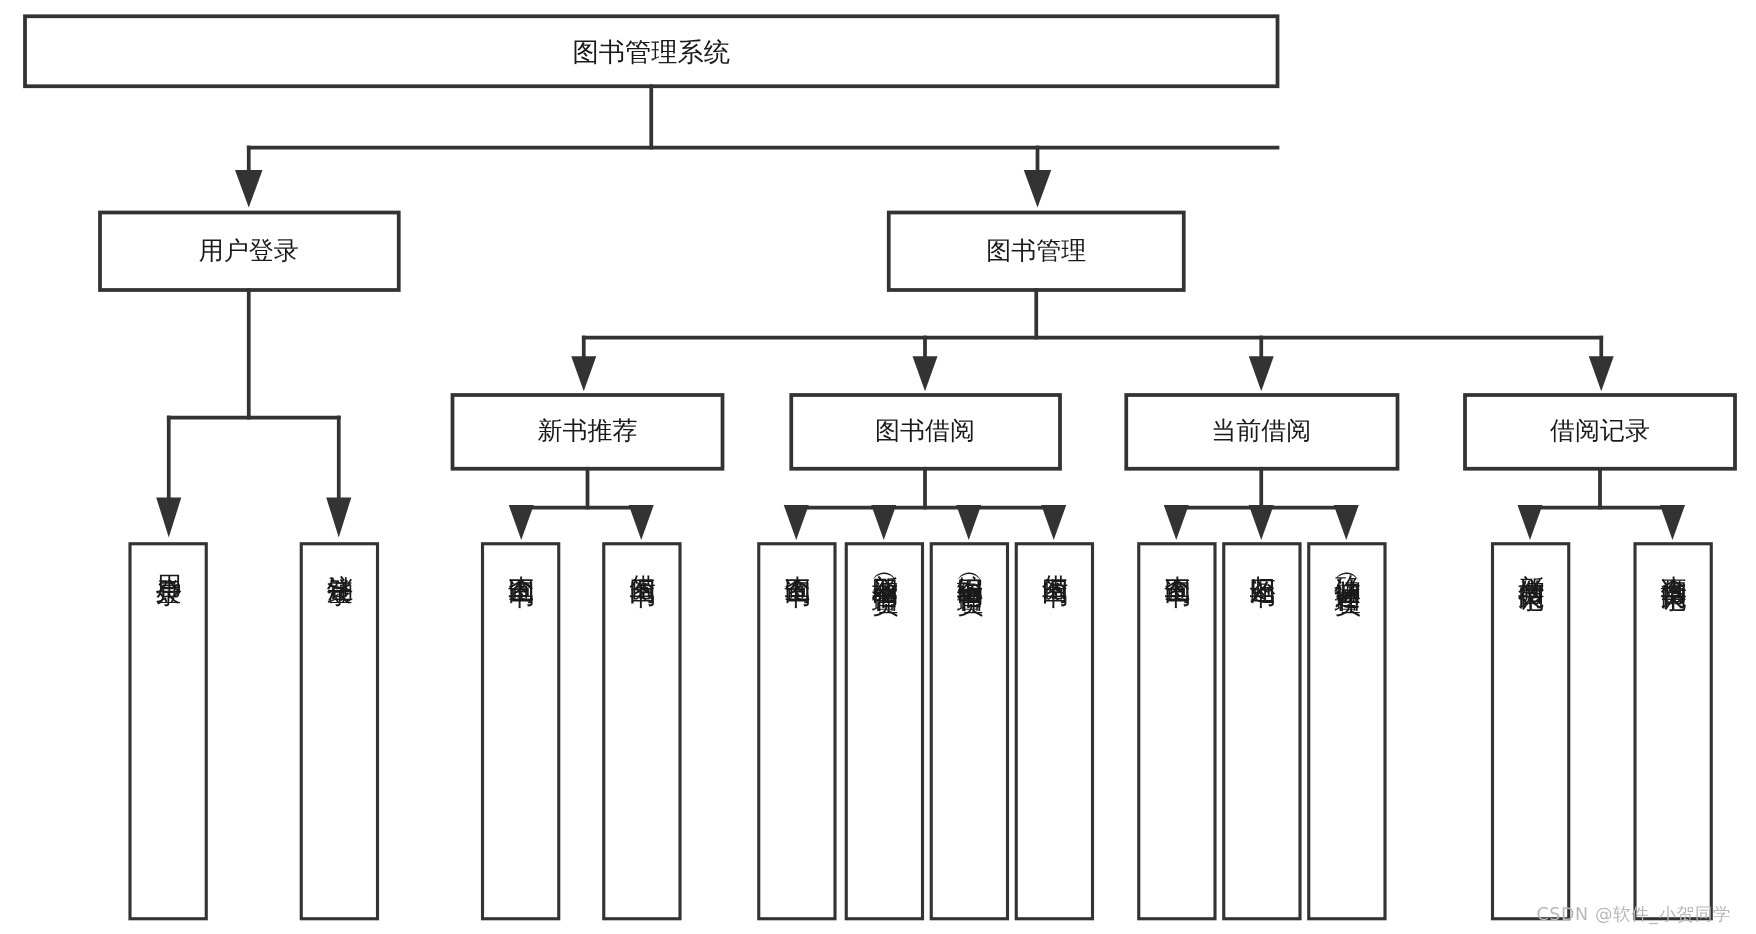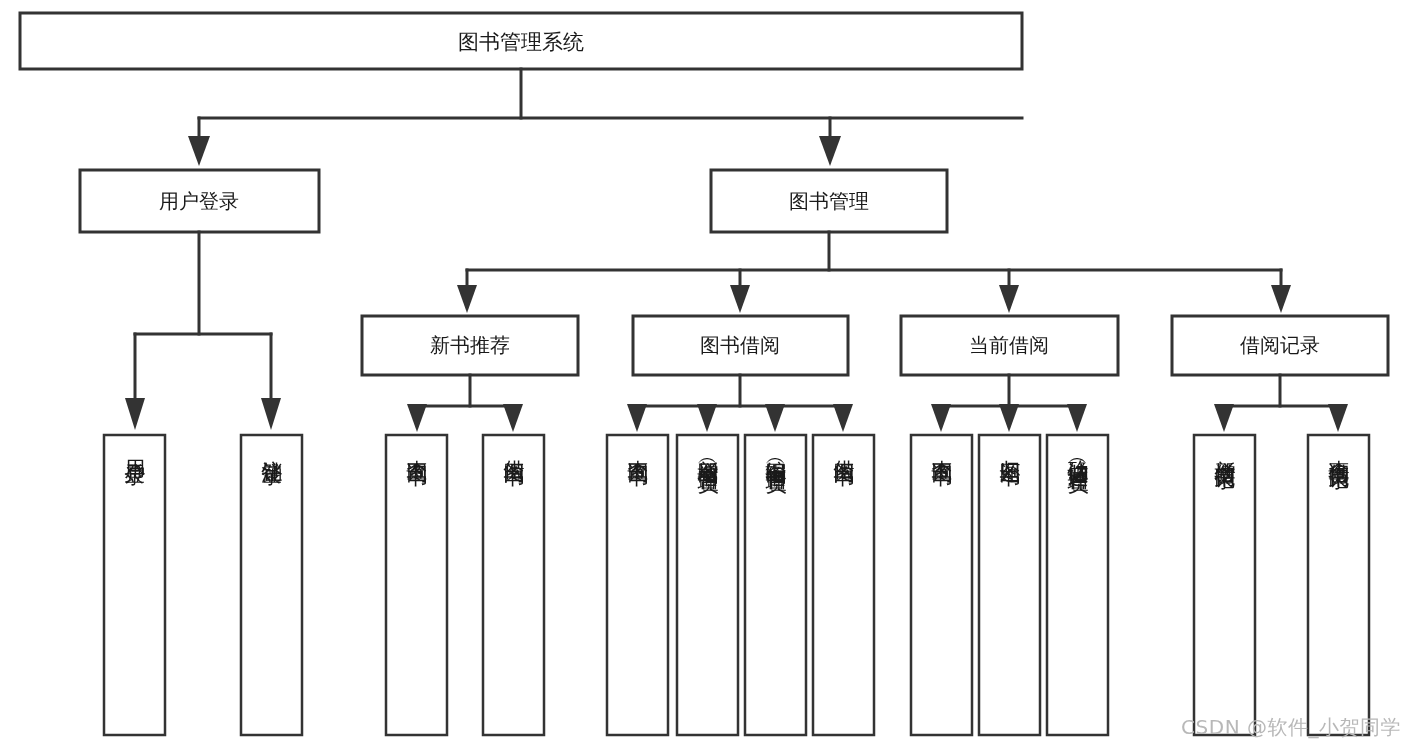--- a/index.html
+++ b/index.html
@@ -71,24 +71,24 @@
     font-family: "DejaVu Sans", "Liberation Sans", sans-serif;
     font-size: 21px;
     line-height: 1;
     letter-spacing: 2px;
     color: #1a1a1a;
     white-space: nowrap;
     text-align: center;
   }
   .watermark {
     position: absolute;
-    right: 4px;
+    right: 20px;
     bottom: 6px;
     font-family: "DejaVu Sans", "Liberation Sans", sans-serif;
-    font-size: 20px;
+    font-size: 14px;
     color: #b8b8b8;
     letter-spacing: 0.5px;
     user-select: none;
   }
 </style>
 </head>
 <body>
 
 <div id="diagram-root">
 

